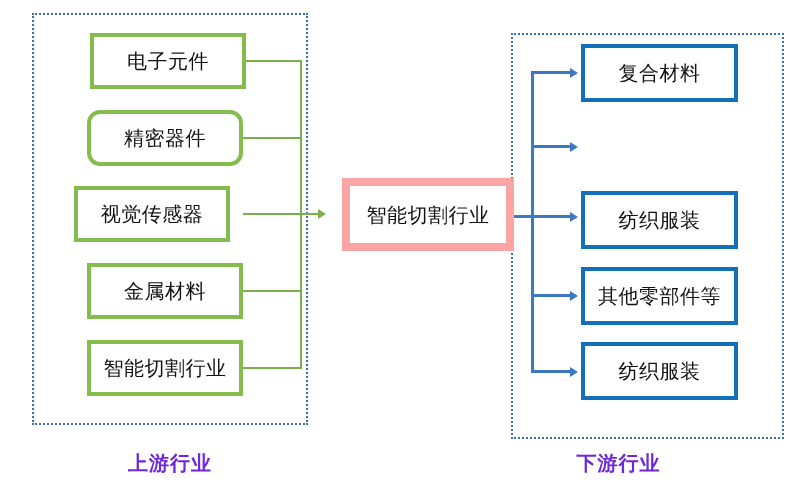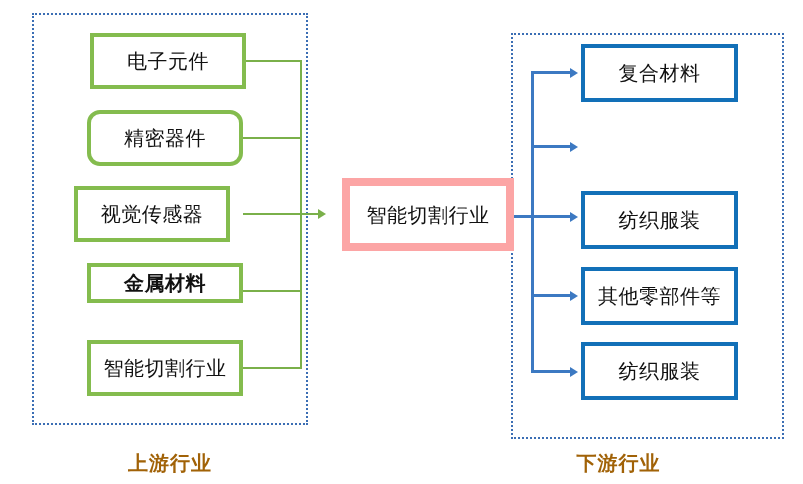--- a/index.html
+++ b/index.html
@@ -63,21 +63,21 @@
     border-bottom: 5px solid transparent;
     border-left: 8px solid #7AB04A;
   }
   .arrow.blue { border-left-color: #3C79C2; }
 
   
   .caption {
     position: absolute;
     font-size: 20px;
     font-weight: bold;
-    color: #a16207;
+    color: #6d28d9;
     text-align: center;
     white-space: nowrap;
     letter-spacing: 1px;
   }
   #caption-upstream   { left: 32px;  top: 450px; width: 276px; }
   #caption-downstream { left: 482px; top: 450px; width: 273px; }
 </style>
 </head>
 <body>
 
@@ -112,21 +112,21 @@
 
   <div class="seg blue" style="left:531px; top:294px; width:42px; height:3px;"></div>
   <div class="arrow blue" style="left:570px; top:291px;"></div>
 
   <div class="seg blue" style="left:531px; top:370px; width:42px; height:3px;"></div>
   <div class="arrow blue" style="left:570px; top:367px;"></div>
 
   <div class="node green" style="left:90px; top:33px; width:156px; height:56px;">电子元件</div>
   <div class="node green" style="left:87px; top:110px; width:156px; height:56px;border-radius:13px;">精密器件</div>
   <div class="node green" style="left:74px; top:186px; width:156px; height:56px;">视觉传感器</div>
-  <div class="node green" style="left:87px; top:263px; width:156px; height:40px;font-weight:bold;">金属材料</div>
+  <div class="node green" style="left:87px; top:263px; width:156px; height:56px;">金属材料</div>
   <div class="node green" style="left:87px; top:340px; width:156px; height:56px;">智能切割行业</div>
 
   <div class="node node-center" style="left:326px; top:178px; width:172px; height:73px;">智能切割行业</div>
 
   <div class="node blue" style="left:581px; top:44px; width:157px; height:58px;">复合材料</div>
   <div class="node blue" style="left:581px; top:191px; width:157px; height:58px;">纺织服装</div>
   <div class="node blue" style="left:581px; top:267px; width:157px; height:58px;">其他零部件等</div>
   <div class="node blue" style="left:581px; top:342px; width:157px; height:58px;">纺织服装</div>
 
   <div class="caption" id="caption-upstream">上游行业</div>

